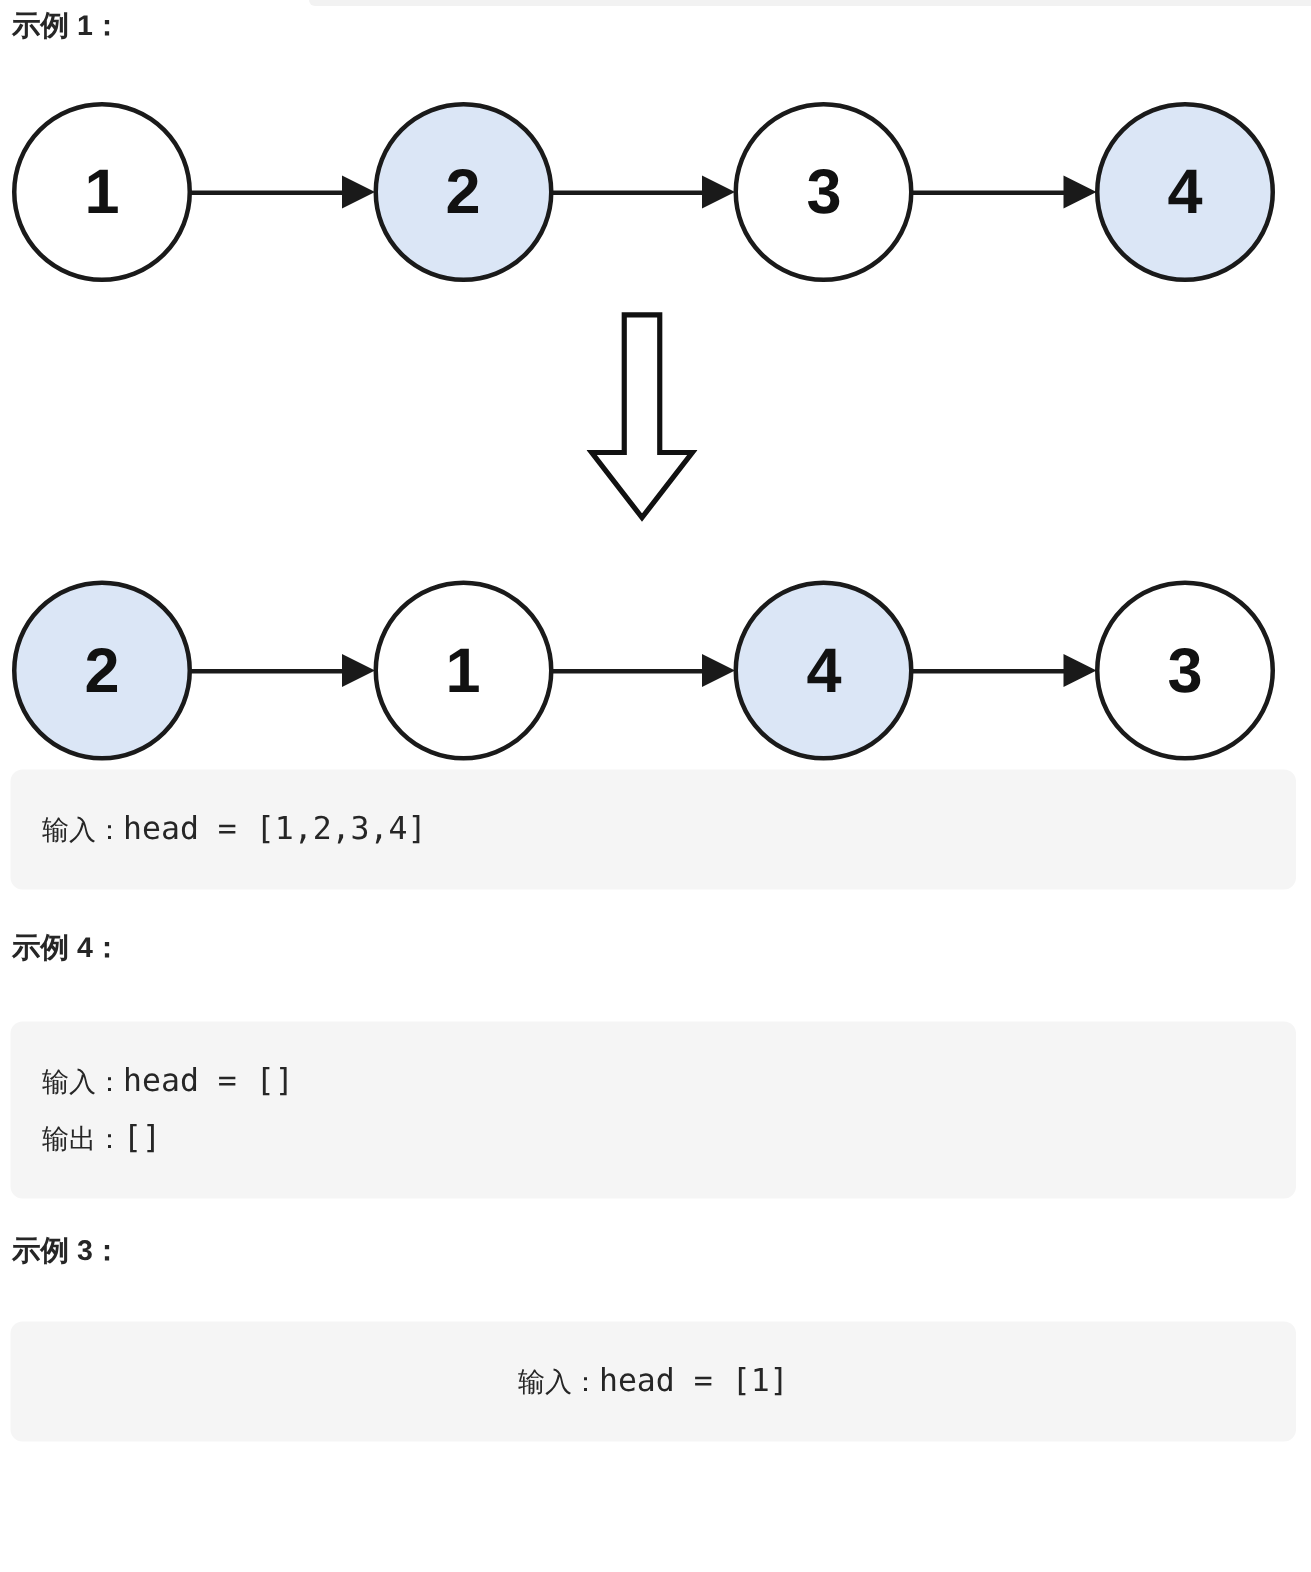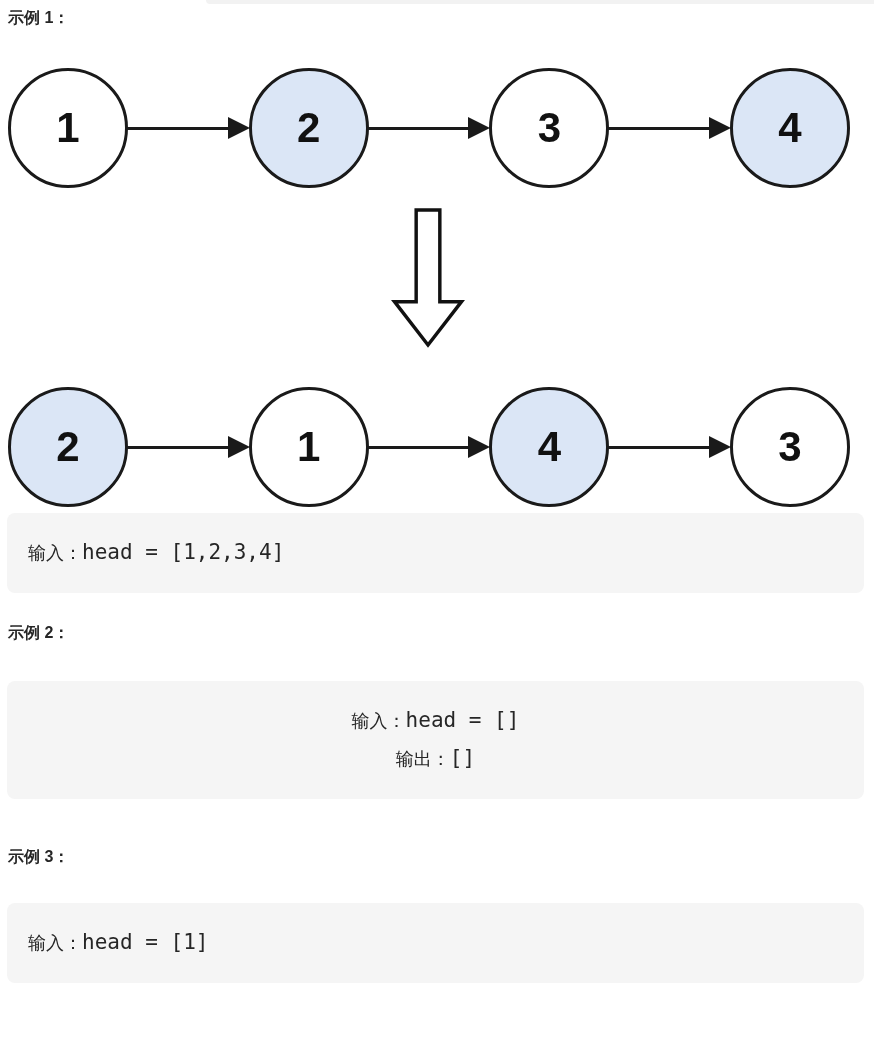--- a/index.html
+++ b/index.html
@@ -2,25 +2,25 @@
 <html><head>
 <meta charset="utf-8">
 <style>
   * { margin:0; padding:0; box-sizing:border-box; }
   html,body { width:874px; height:1048px; background:#ffffff; overflow:hidden;
     font-family:"Liberation Sans", sans-serif; color:#262626; }
 
   .top-strip { position:absolute; top:0; left:206px; right:0; height:4px;
     background:#f2f2f2; border-bottom-left-radius:4px; }
 
-  .example-heading { font-size:16px; font-weight:700; color:#262626;
+  .example-heading { font-size:19px; font-weight:700; color:#262626;
     margin-left:8px; line-height:24px; }
   .h-ex1 { margin-top:6px; }
   .h-ex2 { margin-top:28px; }
-  .h-ex3 { margin-top:46px; }
+  .h-ex3 { margin-top:24px; }
 
   
   .node-row { display:flex; align-items:center; padding:0 24px 0 8px; height:120px; }
   .row-before { margin-top:38px; }
   .row-after  { margin-top:39px; }
   .node { width:120px; height:120px; flex:none; border:3px solid #1a1a1a;
     border-radius:50%; background:#ffffff; display:flex; align-items:center;
     justify-content:center; }
   .num { font-size:42px; font-weight:700; color:#111111; line-height:1; }
 
@@ -31,22 +31,22 @@
     border-left:22px solid #1a1a1a; border-top:11px solid transparent;
     border-bottom:11px solid transparent; }
 
   .transform-arrow { margin:20px 0 0 391px; width:74px; height:140px;
     display:block; }
 
   
   .code-block { margin-left:7px; margin-right:10px; background:#f5f5f5;
     border-radius:8px; padding:21px 21px; font-size:18px; line-height:37px; }
   .blk-1 { margin-top:6px; }
-  .blk-2 { margin-top:36px;text-align:center; }
-  .blk-3 { margin-top:34px; }
+  .blk-2 { margin-top:36px; }
+  .blk-3 { margin-top:34px;text-align:center; }
   .io-label { font-weight:400; color:#262626; }
   .io-code { font-family:"DejaVu Sans Mono", monospace; font-size:21px;
     color:#262626; }
 </style>
 </head>
 <body>
 
 <div class="top-strip"></div>
 
 <div class="example-heading h-ex1">示例 1：</div>
@@ -110,21 +110,21 @@
       <span class="num">3</span>
     </div>
   </div>
 
 </div>
 
 <div class="code-block blk-1">
   <div><span class="io-label">输入：</span><span class="io-code">head = [1,2,3,4]</span></div>
 </div>
 
-<div class="example-heading h-ex2">示例 2：</div>
+<div class="example-heading h-ex2">示例 4：</div>
 
 <div class="code-block blk-2">
   <div><span class="io-label">输入：</span><span class="io-code">head = []</span></div>
   <div><span class="io-label">输出：</span><span class="io-code">[]</span></div>
 </div>
 
 <div class="example-heading h-ex3">示例 3：</div>
 
 <div class="code-block blk-3">
   <div><span class="io-label">输入：</span><span class="io-code">head = [1]</span></div>

